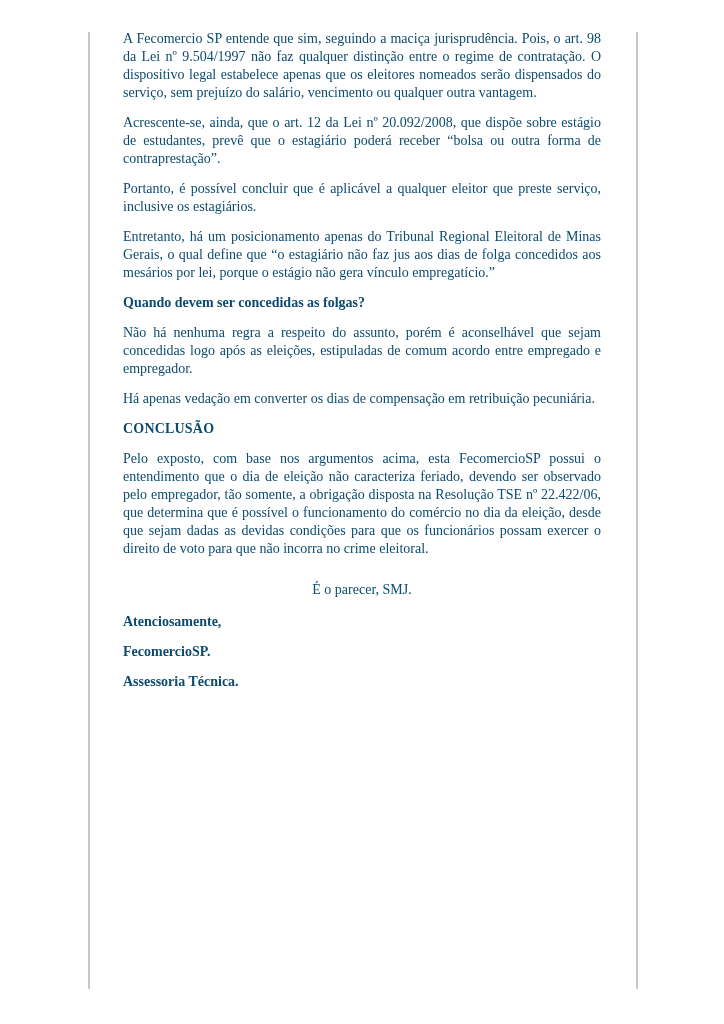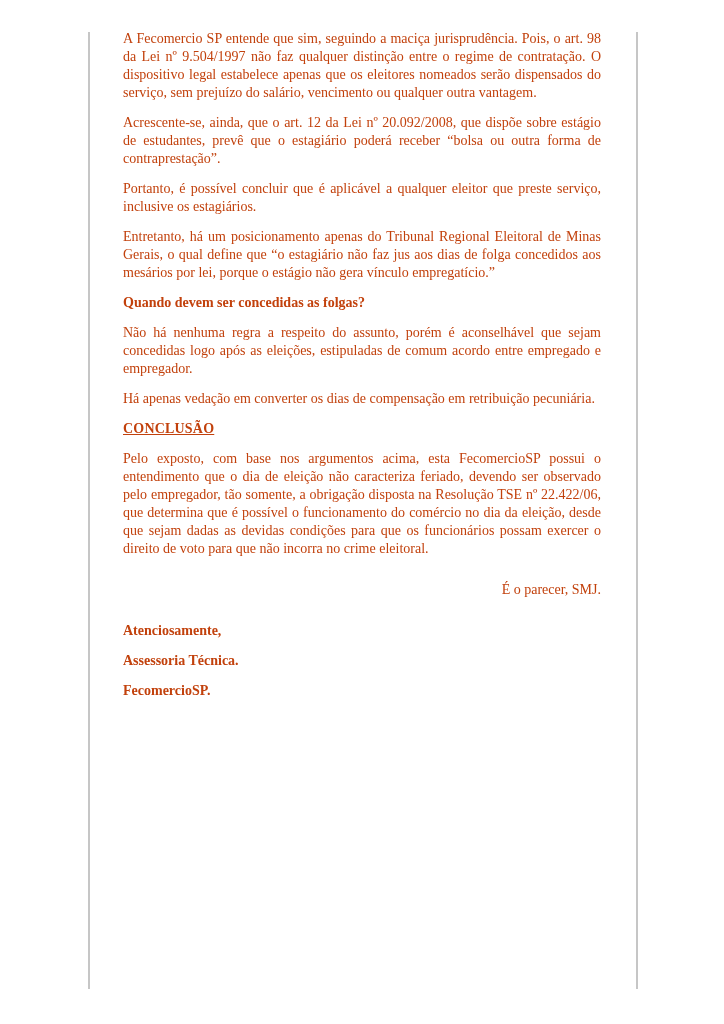--- a/index.html
+++ b/index.html
@@ -25,42 +25,41 @@
     left: 123px;
     top: 30px;
     width: 478px;
     color: #3d3d36;
   }
   .content p {
     margin: 0 0 12px 0;
     font-size: 14px;
     line-height: 18px;
     text-align: justify;
-    color: #c2410c;
+    color: #0c4a6e;
   }
   p.heading {
     font-weight: bold;
     text-align: left;
   }
   p.heading-underline {
     font-weight: bold;
-    text-decoration: underline;
     text-align: left;
     letter-spacing: 0.2px;
   }
   p.closing {
     margin-top: 23px;
-    text-align: right;
+    text-align: center;
   }
   p.signature {
     font-weight: bold;
     text-align: left;
   }
   p.signature-first {
-    margin-top: 23px;
+    margin-top: 14px;
   }
 </style>
 </head>
 <body>
 
 <div class="page">
 
   <div class="vrule vrule-left"></div>
   <div class="vrule vrule-right"></div>
 
@@ -69,17 +68,17 @@
     <p>Acrescente-se, ainda, que o art. 12 da Lei nº 20.092/2008, que dispõe sobre estágio de estudantes, prevê que o estagiário poderá receber “bolsa ou outra forma de contraprestação”.</p>
     <p>Portanto, é possível concluir que é aplicável a qualquer eleitor que preste serviço, inclusive os estagiários.</p>
     <p>Entretanto, há um posicionamento apenas do Tribunal Regional Eleitoral de Minas Gerais, o qual define que “o estagiário não faz jus aos dias de folga concedidos aos mesários por lei, porque o estágio não gera vínculo empregatício.”</p>
     <p class="heading">Quando devem ser concedidas as folgas?</p>
     <p>Não há nenhuma regra a respeito do assunto, porém é aconselhável que sejam concedidas logo após as eleições, estipuladas de comum acordo entre empregado e empregador.</p>
     <p>Há apenas vedação em converter os dias de compensação em retribuição pecuniária.</p>
     <p class="heading-underline">CONCLUSÃO</p>
     <p>Pelo exposto, com base nos argumentos acima, esta FecomercioSP possui o entendimento que o dia de eleição não caracteriza feriado, devendo ser observado pelo empregador, tão somente, a obrigação disposta na Resolução TSE nº 22.422/06, que determina que é possível o funcionamento do comércio no dia da eleição, desde que sejam dadas as devidas condições para que os funcionários possam exercer o direito de voto para que não incorra no crime eleitoral.</p>
     <p class="closing">É o parecer, SMJ.</p>
     <p class="signature signature-first">Atenciosamente,</p>
+    <p class="signature">FecomercioSP.</p>
     <p class="signature">Assessoria Técnica.</p>
-    <p class="signature">FecomercioSP.</p>
   </div>
 
 </div>
 
 </body></html>

